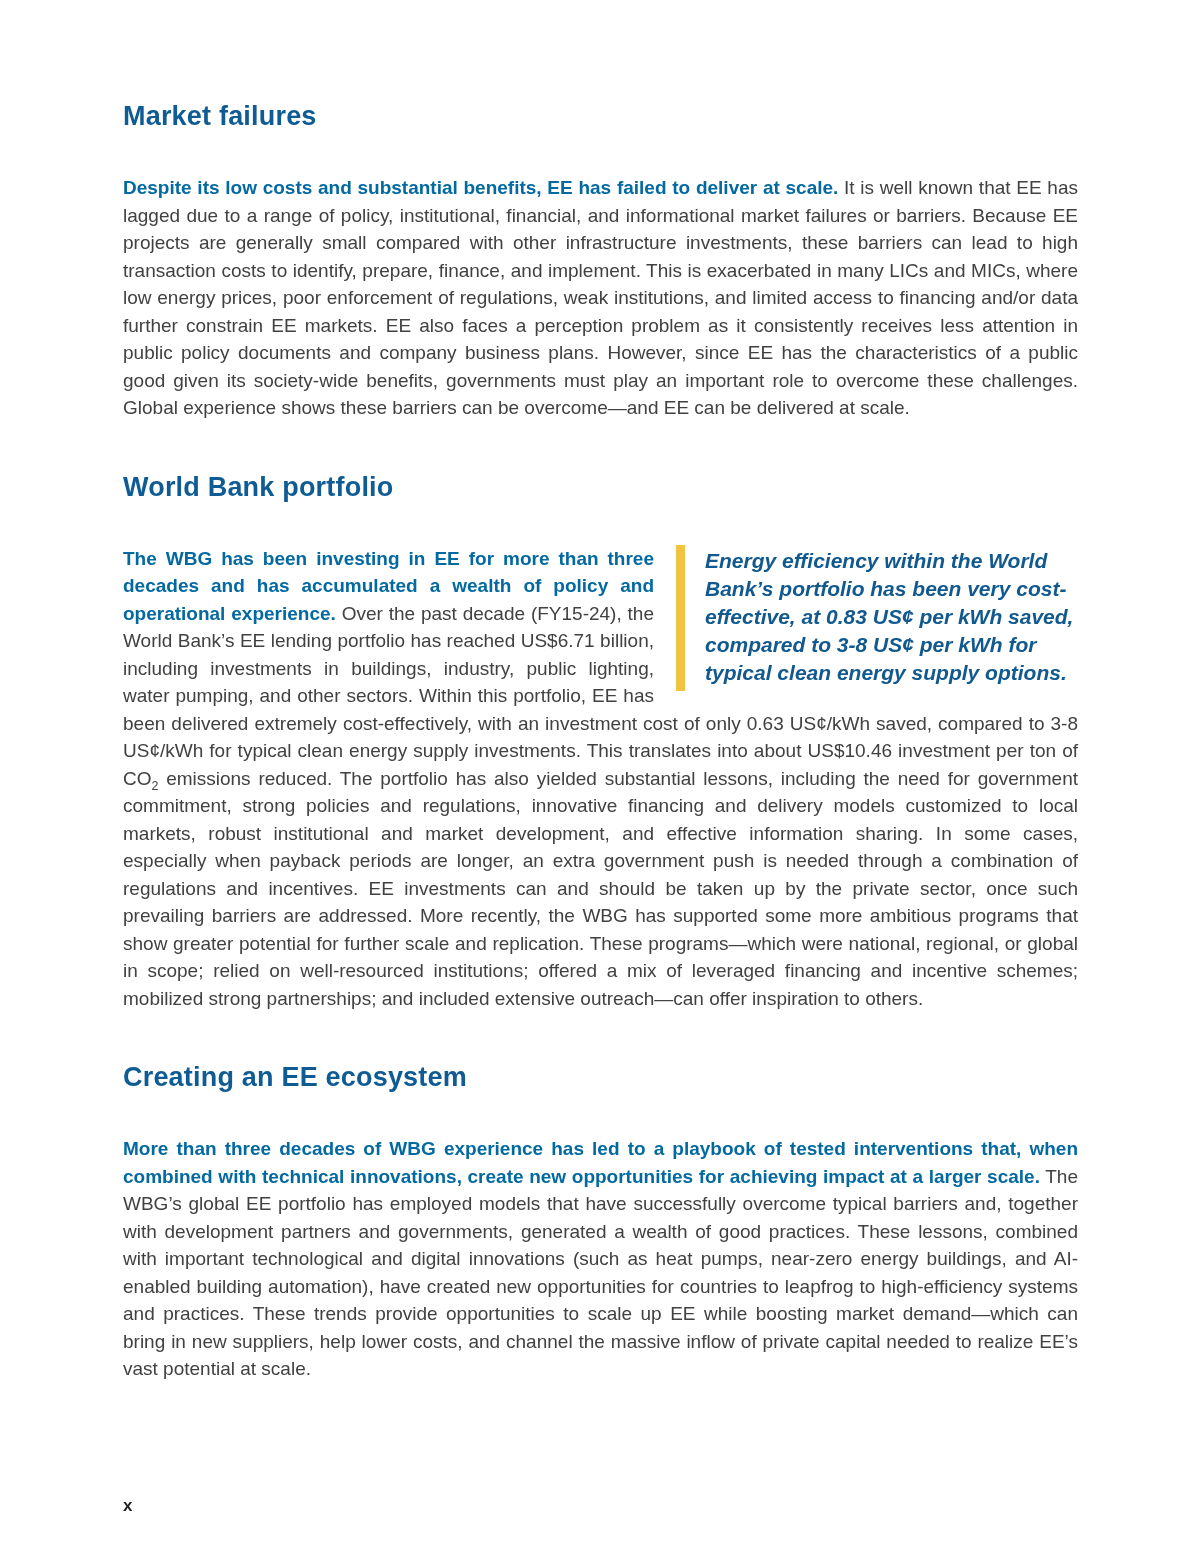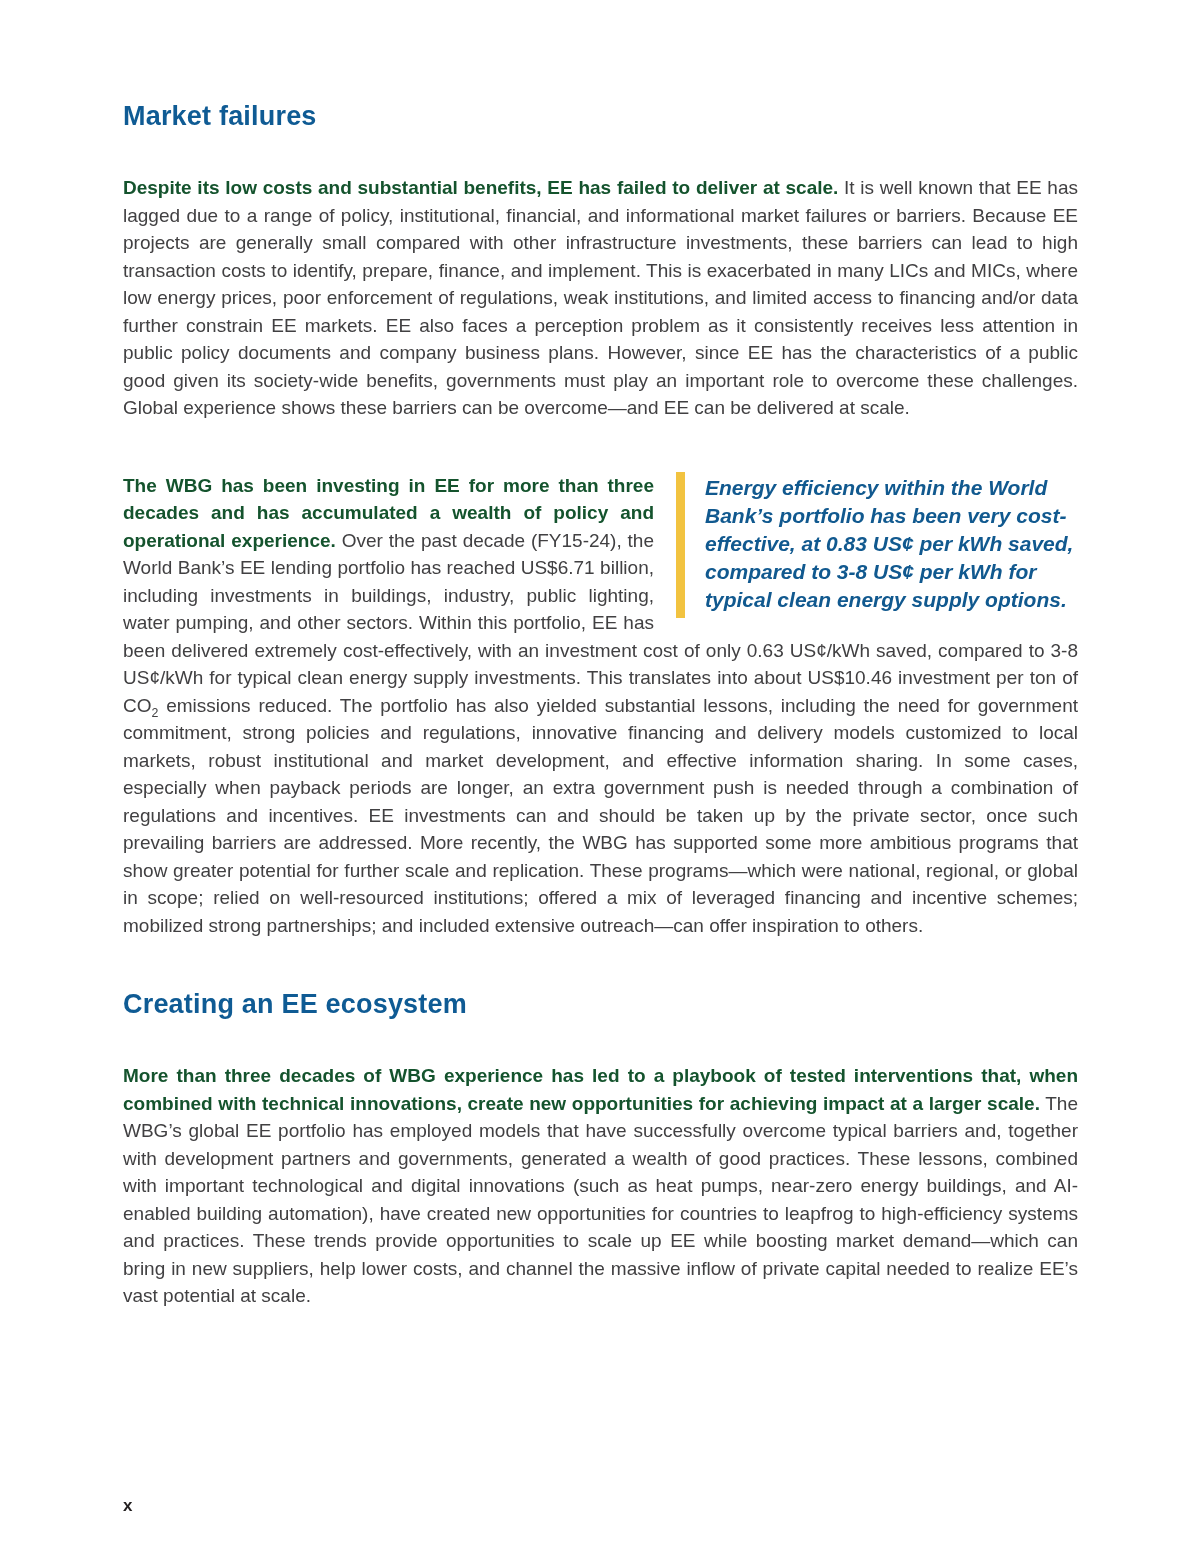--- a/index.html
+++ b/index.html
@@ -30,21 +30,21 @@
     letter-spacing: 0.2px;
     margin: 0 0 42px 0;
   }
   section.doc-section + section.doc-section { margin-top: 50px; }
   .body-para {
     font-size: 19px;
     line-height: 27.5px;
     text-align: justify;
     color: var(--body_text);
   }
-  .body-para strong { font-weight: 700; color: #14532d; margin-top: 20px; }
+  .body-para strong { font-weight: 700; color: #0369a1; margin-top: 20px; }
   .body-para sub { font-size: 0.65em; line-height: 0; }
   .pullquote {
     float: right;
     width: 402px;
     margin-left: 22px;
     margin-bottom: 14px;
     border-left: 9px solid var(--accent_gold);
     padding: 2px 0 4px 20px;
   }
   .pq-text {
@@ -72,20 +72,21 @@
 <div class="page">
 
   <section class="doc-section">
     <h1 class="section-heading">Market failures</h1>
     <div class="body-para">
       <strong>Despite its low costs and substantial benefits, EE has failed to deliver at scale.</strong><span> It is well known that EE has lagged due to a range of policy, institutional, financial, and informational market failures or barriers. Because EE projects are generally small compared with other infrastructure investments, these barriers can lead to high transaction costs to identify, prepare, finance, and implement. This is exacerbated in many LICs and MICs, where low energy prices, poor enforcement of regulations, weak institutions, and limited access to financing and/or data further constrain EE markets. EE also faces a perception problem as it consistently receives less attention in public policy documents and company business plans. However, since EE has the characteristics of a public good given its society-wide benefits, governments must play an important role to overcome these challenges. Global experience shows these barriers can be overcome—and EE can be delivered at scale.</span>
     </div>
   </section>
 
   <section class="doc-section">
+    <h1 class="section-heading">World Bank portfolio</h1>
     <div class="body-para">
       <div class="pullquote">
         <div class="pq-text">Energy efficiency within the World Bank’s portfolio has been very cost-effective, at 0.83 US¢ per kWh saved, compared to 3-8 US¢ per kWh for typical clean energy supply options.</div>
       </div>
       <strong>The WBG has been investing in EE for more than three decades and has accumulated a wealth of policy and operational experience.</strong><span> Over the past decade (FY15-24), the World Bank’s EE lending portfolio has reached US$6.71 billion, including investments in buildings, industry, public lighting, water pumping, and other sectors. Within this portfolio, EE has been delivered extremely cost-effectively, with an investment cost of only 0.63 US¢/kWh saved, compared to 3-8 US¢/kWh for typical clean energy supply investments. This translates into about US$10.46 investment per ton of CO</span><sub>2</sub><span> emissions reduced. The portfolio has also yielded substantial lessons, including the need for government commitment, strong policies and regulations, innovative financing and delivery models customized to local markets, robust institutional and market development, and effective information sharing. In some cases, especially when payback periods are longer, an extra government push is needed through a combination of regulations and incentives. EE investments can and should be taken up by the private sector, once such prevailing barriers are addressed. More recently, the WBG has supported some more ambitious programs that show greater potential for further scale and replication. These programs—which were national, regional, or global in scope; relied on well-resourced institutions; offered a mix of leveraged financing and incentive schemes; mobilized strong partnerships; and included extensive outreach—can offer inspiration to others.</span>
     </div>
   </section>
 
   <section class="doc-section">
     <h1 class="section-heading">Creating an EE ecosystem</h1>

